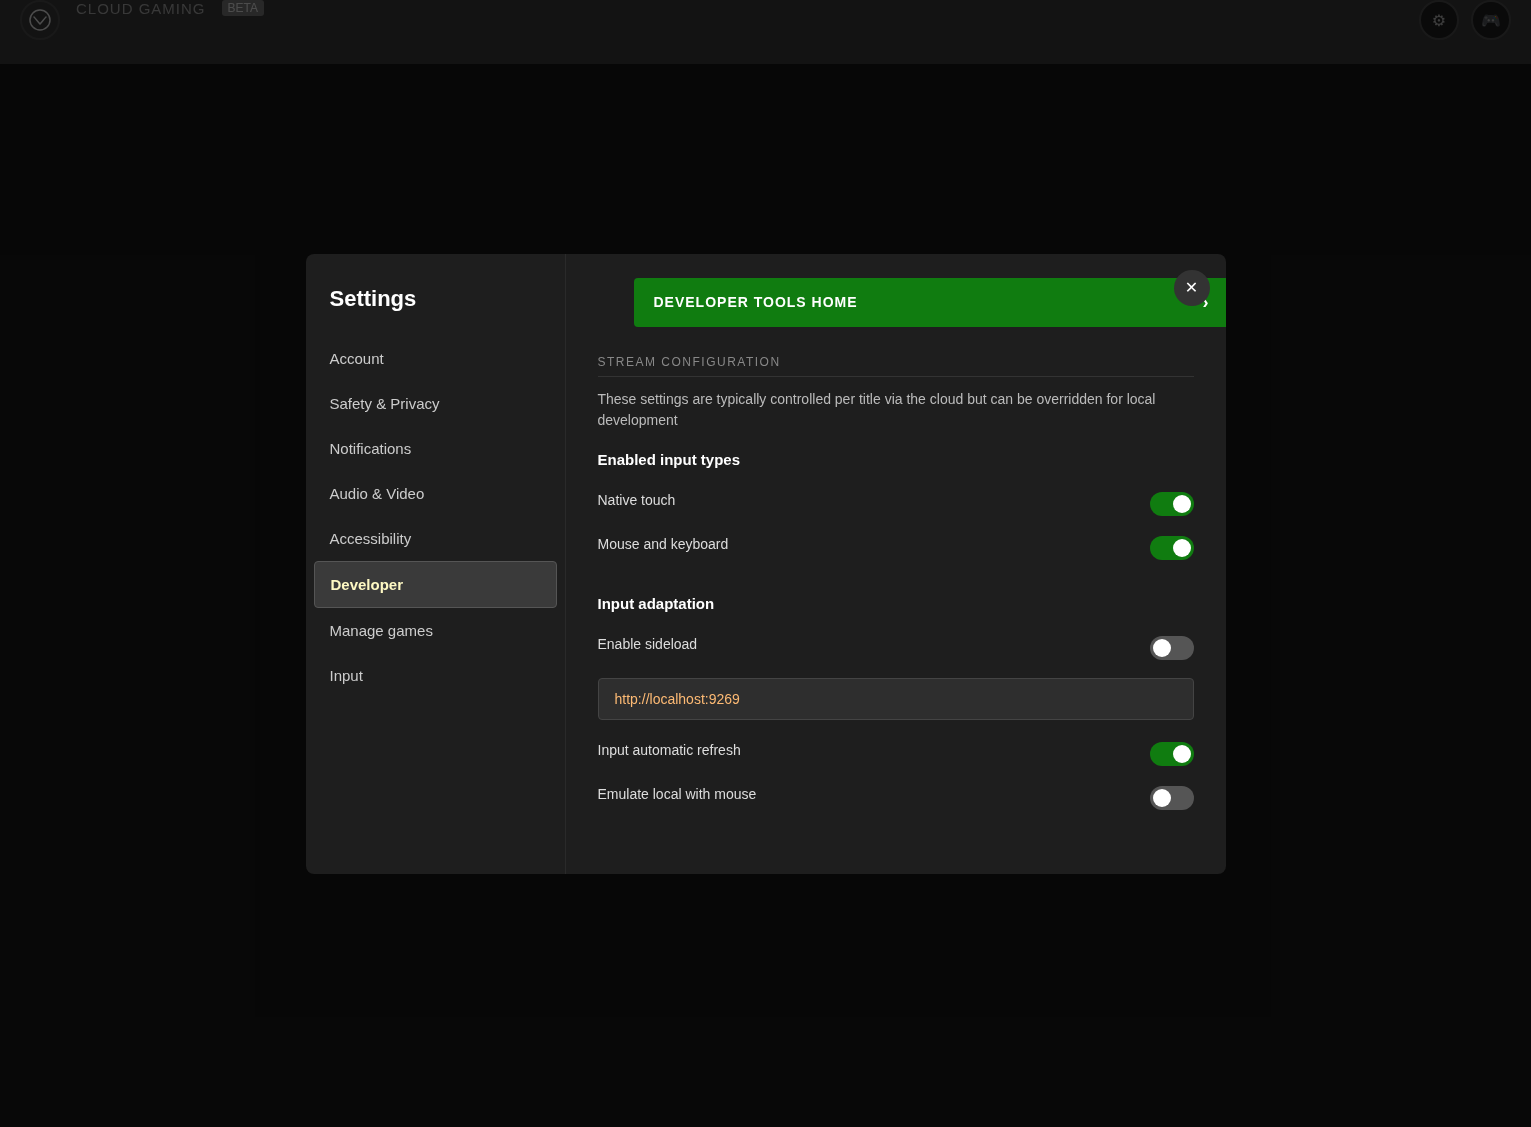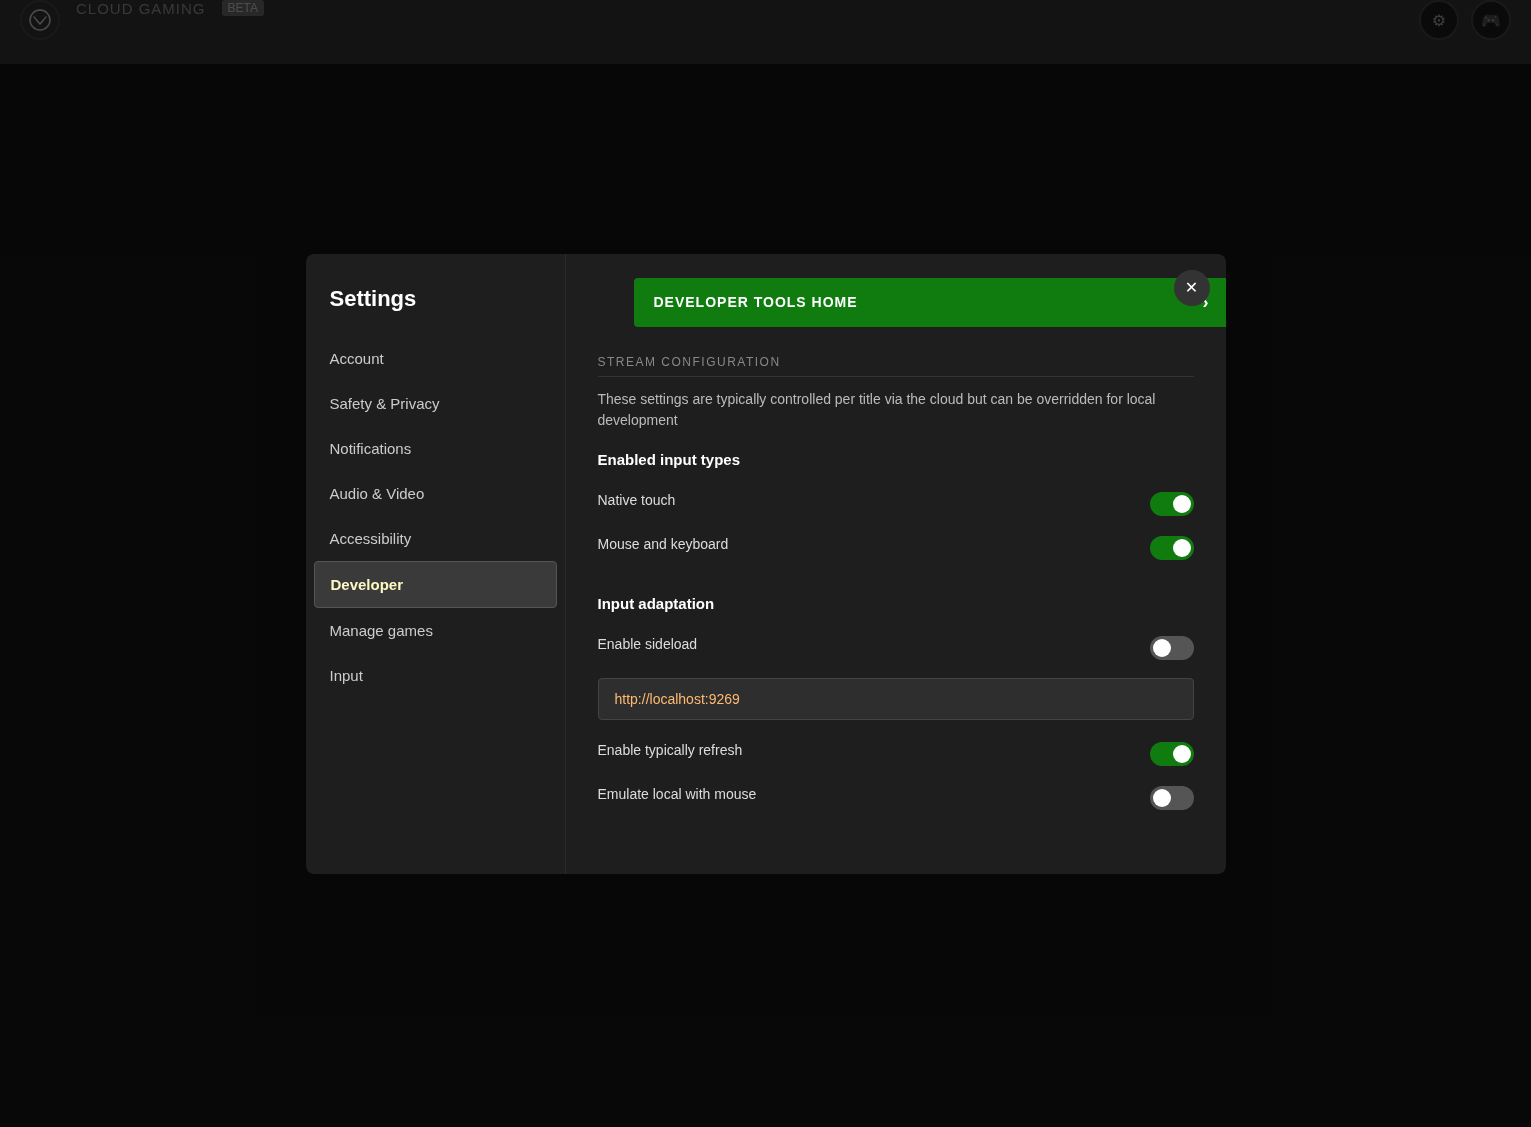--- a/index.html
+++ b/index.html
@@ -341,21 +341,21 @@
         <div class="toggle-row">
           <span class="toggle-label">Enable sideload</span>
           <div class="toggle off">
             <div class="toggle-knob"></div>
           </div>
         </div>
 
         <input class="url-input" type="text" value="http://localhost:9269" placeholder="http://localhost:9269" style="">
 
         <div class="toggle-row">
-          <span class="toggle-label">Enable typically refresh</span>
+          <span class="toggle-label">Input automatic refresh</span>
           <div class="toggle on">
             <div class="toggle-knob"></div>
           </div>
         </div>
 
         <div class="toggle-row">
           <span class="toggle-label">Emulate local with mouse</span>
           <div class="toggle off">
             <div class="toggle-knob"></div>
           </div>

